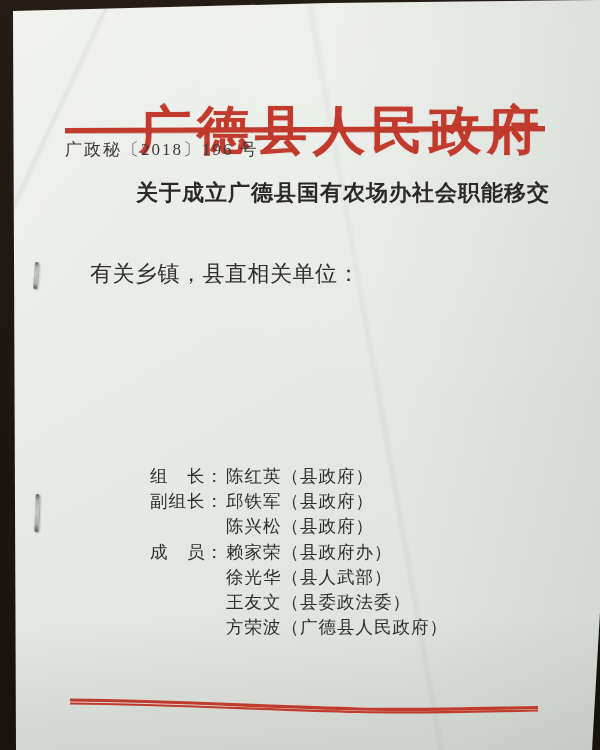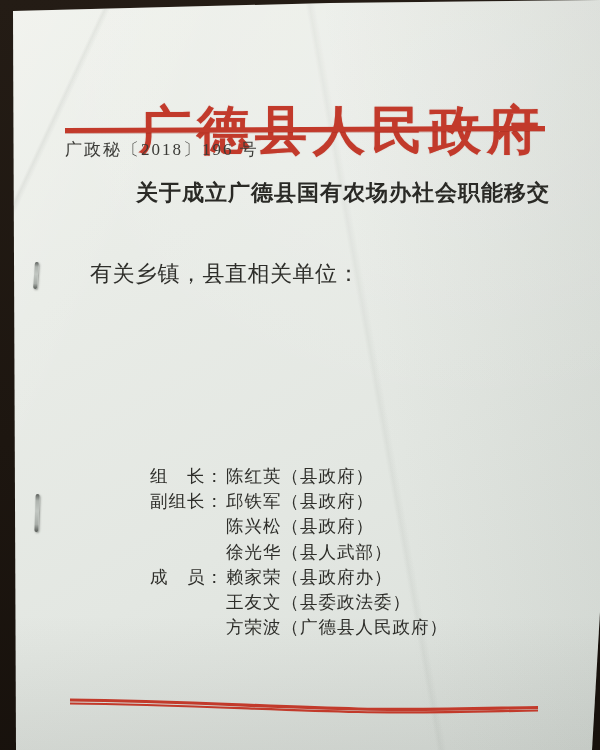--- a/index.html
+++ b/index.html
@@ -98,22 +98,22 @@
     <div>关于成立广德县国有农场办社会职能移交</div>
   </div>
 
   <div class="salutation">有关乡镇，县直相关单位：</div>
 
 
   <div class="roster">
       <div class="roster-row"><span class="roster-role">组　长：</span><span>陈红英（县政府）</span></div>
       <div class="roster-row"><span class="roster-role">副组长：</span><span>邱铁军（县政府）</span></div>
       <div class="roster-row"><span class="roster-role"></span><span>陈兴松（县政府）</span></div>
+      <div class="roster-row"><span class="roster-role">成　员：</span><span>赖家荣（县政府办）</span></div>
       <div class="roster-row"><span class="roster-role"></span><span>徐光华（县人武部）</span></div>
-      <div class="roster-row"><span class="roster-role">成　员：</span><span>赖家荣（县政府办）</span></div>
       <div class="roster-row"><span class="roster-role"></span><span>王友文（县委政法委）</span></div>
       <div class="roster-row"><span class="roster-role"></span><span>方荣波（广德县人民政府）</span></div>
     </div>
 
   <svg class="footer-rule" viewBox="0 0 492 26" preserveAspectRatio="none">
     <path d="M 12 8 C 120 9, 210 15, 300 17 C 370 18.5, 440 16, 480 15.5" fill="none" stroke-width="3.2" class="red-stroke" stroke="#c23a2b"></path>
     <path d="M 12 11.5 C 120 12.5, 210 18, 300 20 C 370 21.5, 440 19, 480 18.5" fill="none" stroke-width="2.2" class="red-stroke" stroke="#c23a2b"></path>
   </svg>
 
 </div>

